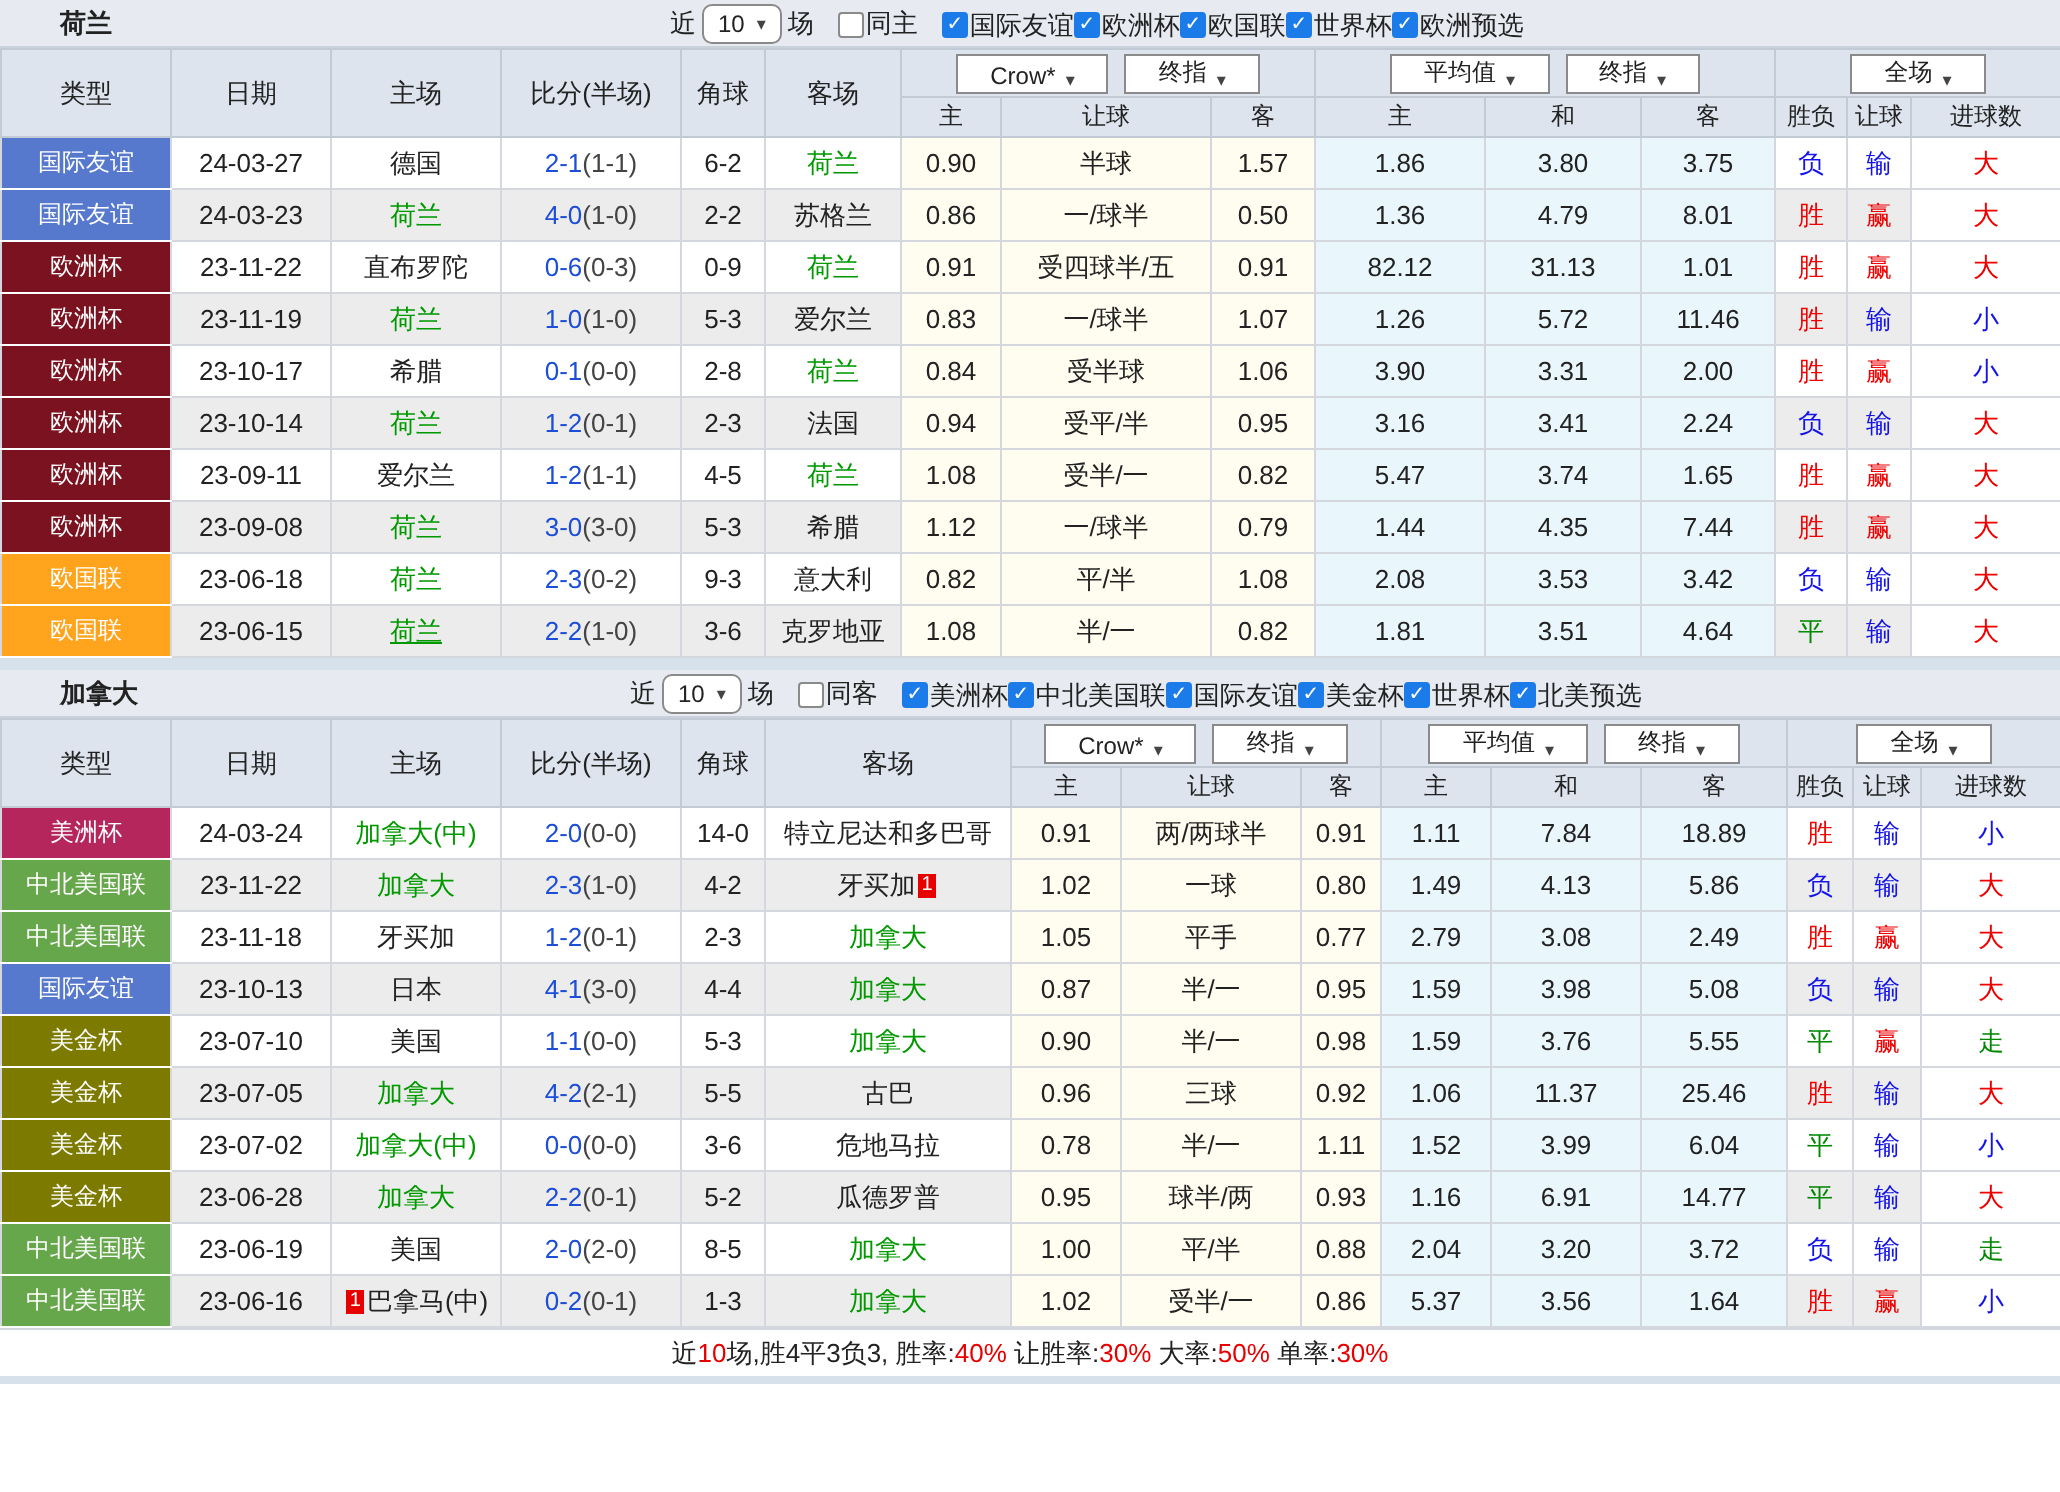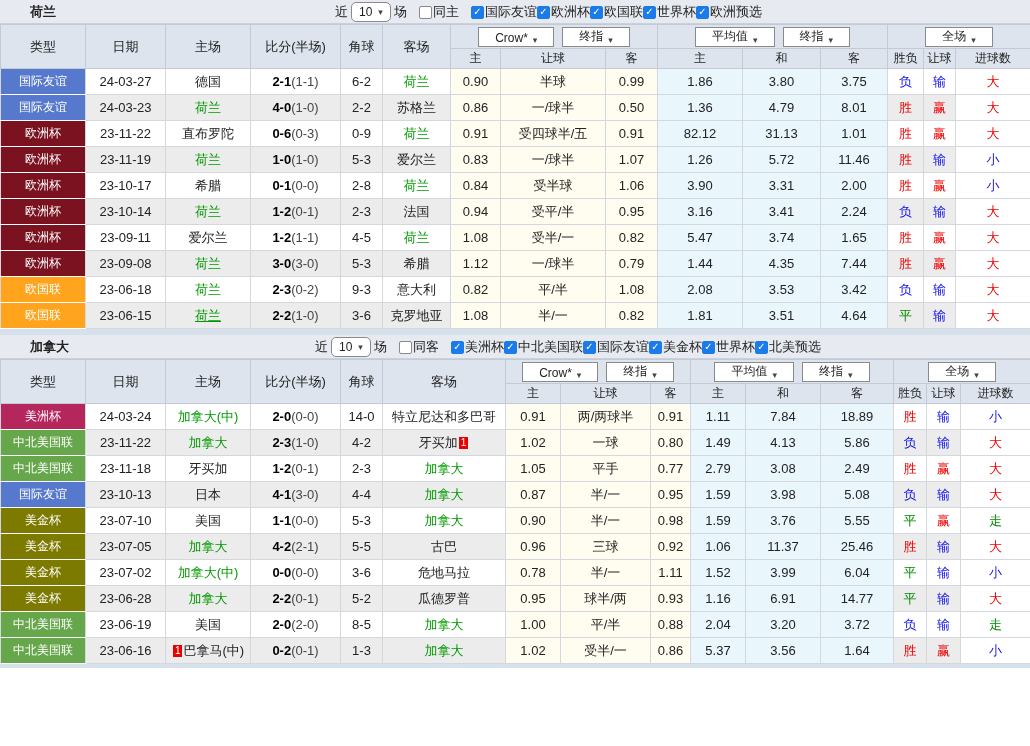--- a/index.html
+++ b/index.html
@@ -40,21 +40,21 @@
   th.group { text-align:center; }
   .sel-btn { display:inline-flex; align-items:flex-end; gap:5px; background:#fff; border:1px solid #8a8a8a; border-radius:0; padding:1px 16px; height:20px; font-size:12px; color:#222; cursor:pointer; vertical-align:middle; }
   .group .sel-btn + .sel-btn { margin-left:8px; }
 
   tbody td { height:26px; font-size:13px; color:#222; background:#fff; }
   tbody tr:nth-child(even) td.stripe { background:#ECECEC; }
   td.c-type { color:#fff; font-size:12px; border-bottom-color:#fff; }
   td.c-odds { background:#FFFDF0 !important; }
   td.c-avg { background:#E9F6FC !important; }
   td.c-goals { background:#fff !important; }
-  .score-main { color:#000000;font-weight:bold; }
+  .score-main { color:#1d4ed8; }
   .score-half { color:#444; }
   .team-green { color:#009900; }
   .u { text-decoration:underline; }
   .card-badge { display:inline-block; background:#E60000; color:#fff; font-size:10px; line-height:12px; padding:0 2px; vertical-align:middle; margin:0 1px; }
   .res-r { color:#F00000; }
   .res-b { color:#1414E8; }
   .res-g { color:#008800; }
 
   
   .summary { height:24px; line-height:23px; text-align:center; font-size:13px; color:#222; background:#fff; border-top:1px solid #d4d8de; }
@@ -169,21 +169,21 @@
       <tbody>
           <tr>
             <td class="c-type" style="background: rgb(86, 121, 206);">国际友谊</td>
             <td class="stripe">24-03-27</td>
             <td class="stripe"><span>德国</span></td>
             <td class="stripe"><span class="score-main">2-1</span><span class="score-half">(1-1)</span></td>
             <td class="stripe">6-2</td>
             <td class="stripe"><span class="team-green">荷兰</span></td>
             <td class="c-odds">0.90</td>
             <td class="c-odds">半球</td>
-            <td class="c-odds">0.99</td>
+            <td class="c-odds">1.57</td>
             <td class="c-avg">1.86</td>
             <td class="c-avg">3.80</td>
             <td class="c-avg">3.75</td>
             <td class="stripe res-b">负</td>
             <td class="stripe res-b">输</td>
             <td class="c-goals res-r">大</td>
           </tr>
           <tr>
             <td class="c-type" style="background: rgb(86, 121, 206);">国际友谊</td>
             <td class="stripe">24-03-23</td>
@@ -609,16 +609,17 @@
             <td class="c-odds">0.86</td>
             <td class="c-avg">5.37</td>
             <td class="c-avg">3.56</td>
             <td class="c-avg">1.64</td>
             <td class="stripe res-r">胜</td>
             <td class="stripe res-r">赢</td>
             <td class="c-goals res-b">小</td>
           </tr>
         </tbody>
     </table>
+    <div class="summary"><span>近</span><span class="red">10</span><span>场,胜4平3负3, 胜率:</span><span class="red">40%</span><span> 让胜率:</span><span class="red">30%</span><span> 大率:</span><span class="red">50%</span><span> 单率:</span><span class="red">30%</span></div>
   </div>
 
   <div class="band bottom"></div>
 </div>
 
 </body></html>

